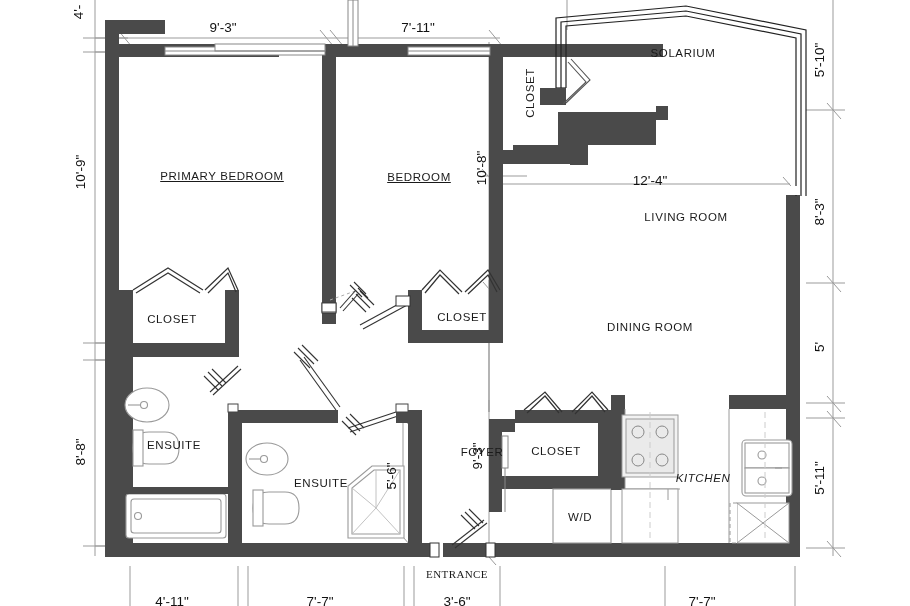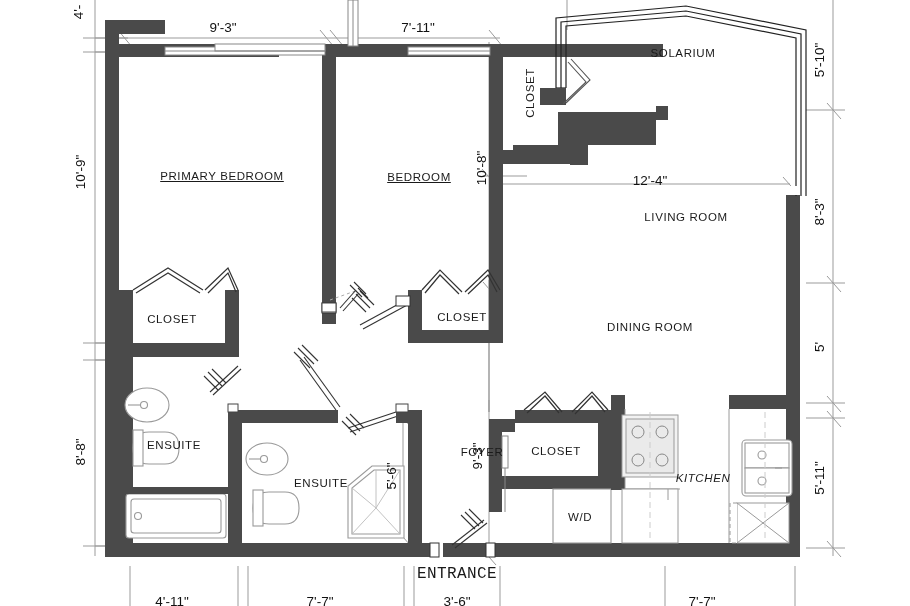--- a/index.html
+++ b/index.html
@@ -41,22 +41,22 @@
     color: #111111;
     white-space: nowrap;
     transform: translate(-50%, -50%);
     pointer-events: none;
   }
   .dim-label.vert {
     transform: translate(-50%, -50%) rotate(-90deg);
   }
   .entrance-label {
     position: absolute;
-    font-family: Liberation Mono, monospace;
-    font-size: 16px;
+    font-family: Liberation Serif, serif;
+    font-size: 11px;
     color: #1a1a1a;
     letter-spacing: 0.4px;
     white-space: nowrap;
     transform: translate(-50%, -50%);
     pointer-events: none;
   }
 </style>
 </head>
 <body>
 

